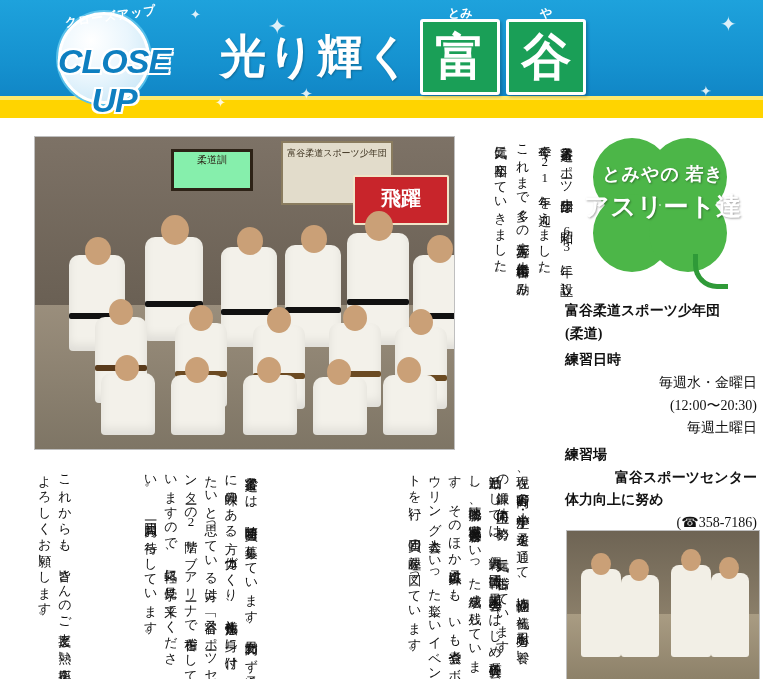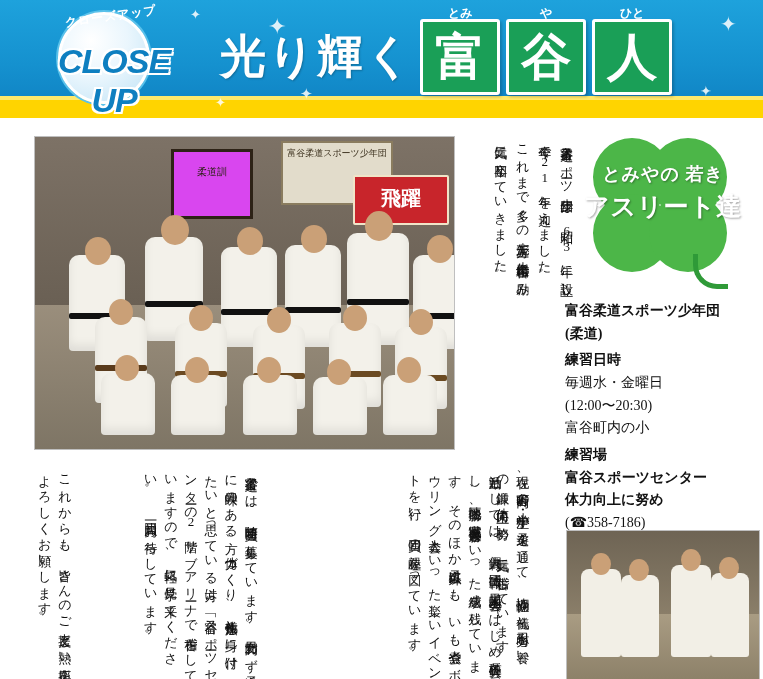--- a/index.html
+++ b/index.html
@@ -152,24 +152,24 @@
   }
   .tp-wall {
     position: absolute; left:0; top:0; width:100%; height:54%;
     background: linear-gradient(180deg,#7d7266 0%, #6a6054 100%);
   }
   .tp-mat {
     position: absolute; left:0; bottom:0; width:100%; height:46%;
     background: linear-gradient(180deg,#9a8e7c 0%, #7e7565 100%);
   }
   .tp-scroll {
-    position:absolute; left: 136px; top: 12px; width: 82px; height: 70px;
-    background:#d946ef; border: 3px solid #2d2216;
+    position:absolute; left: 136px; top: 12px; width: 82px; height: 42px;
+    background:#86efac; border: 3px solid #2d2216;
     color:#2d2216; font-size:10px; text-align:center; line-height:1.15;
-    padding-top:14px; box-sizing:border-box;
+    padding-top:2px; box-sizing:border-box;
   }
   .tp-sign {
     position:absolute; left: 246px; top: 4px; width: 112px; height: 64px;
     background:#e2dccb; border:2px solid #8a7c5f;
     color:#3a2f1c; font-size:9px; text-align:center; padding-top:4px; box-sizing:border-box;
   }
   .tp-banner {
     position:absolute; left: 318px; top: 38px; width: 92px; height: 46px;
     background:#c8252b; border:2px solid #f0e4c8; border-radius:2px;
     color:#fff; font-size:20px; font-weight:bold; text-align:center; line-height:42px;
@@ -248,21 +248,21 @@
   .info {
     position: absolute;
     left: 565px; top: 182px;
     width: 192px;
     font-family: "Liberation Serif", serif;
     color: #111111;
     font-size: 14px;
     line-height: 1.62;
   }
   .info .b { font-weight: bold; }
-  .info .r { text-align: left; }
+  .info .r { text-align: right; }
   .info .sp { height: 4px; }
 
   
   .practice-photo {
     position: absolute;
     left: 566px; top: 412px;
     width: 192px; height: 148px;
     border: 1px solid #bfbfbf;
     background: #b9a98f;
     overflow: hidden;
@@ -297,24 +297,20 @@
   <div class="headline">
     <span class="hl-white">光り輝く</span>
     <span class="boxchar">
       <span class="ruby">とみ</span>
       <span>富</span>
     </span>
     <span class="boxchar">
       <span class="ruby">や</span>
       <span>谷</span>
     </span>
-    <span class="boxchar">
-      <span class="ruby">ひと</span>
-      <span>人</span>
-    </span>
   </div>
 </div>
 
 <div class="main">
 
   <div class="team-photo">
     <div class="tp-wall"></div>
     <div class="tp-mat"></div>
     <div class="tp-scroll">柔道訓</div>
     <div class="tp-sign">富谷柔道スポーツ少年団</div>
@@ -393,21 +389,21 @@
     </div>
   </div>
 
   <div class="info">
     <div class="b">富谷柔道スポーツ少年団</div>
     <div class="b">(柔道)</div>
     <div class="sp"></div>
     <div class="b">練習日時</div>
     <div class="r">毎週水・金曜日</div>
     <div class="r">(12:00〜20:30)</div>
-    <div class="r">富谷町内の小</div>
+    <div class="r">毎週土曜日</div>
     <div class="sp"></div>
     <div class="b">練習場</div>
     <div class="r b">富谷スポーツセンター</div>
     <div class="b">体力向上に努め</div>
     <div class="r">(☎358-7186)</div>
   </div>
 
   <div class="vcol bottom-text bt" style="left:492px;">現在、富谷町内の小・中学生が柔道を通じて、協調性や礼儀、忍耐力を養い、心身の鍛錬、体力向上に努め、元気に稽古しています。</div>
   <div class="vcol bottom-text bt" style="left:404px;">活動としては、個人戦 団体戦で黒川地区大会をはじめ各種大会に出場し、地区優勝、宮城県大会優勝といった成績を残しています。そのほか柔道以外にも、いも煮会やボウリング大会といった楽しいイベントを行い、団員の親睦を図っています。</div>
   <div class="vcol bottom-text bt" style="left:140px;">富谷柔道では、随時団員を募集しています。男女問わず柔道に興味のある方、体力づくり、礼儀作法を身に付けたいと思っている方は、「富谷スポーツセンターの2階サブアリーナで稽古をしていますので、気軽に見学に来てください。 団員一同お待ちしています。</div>

